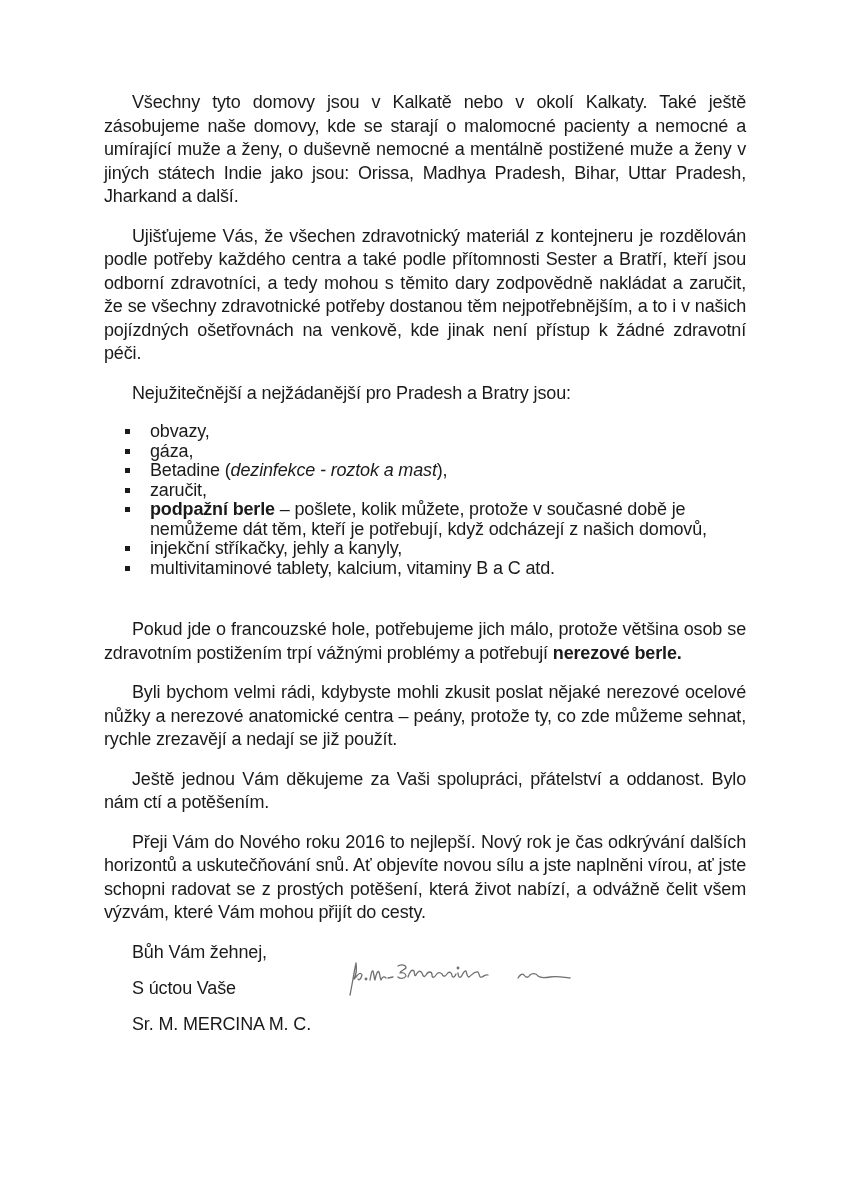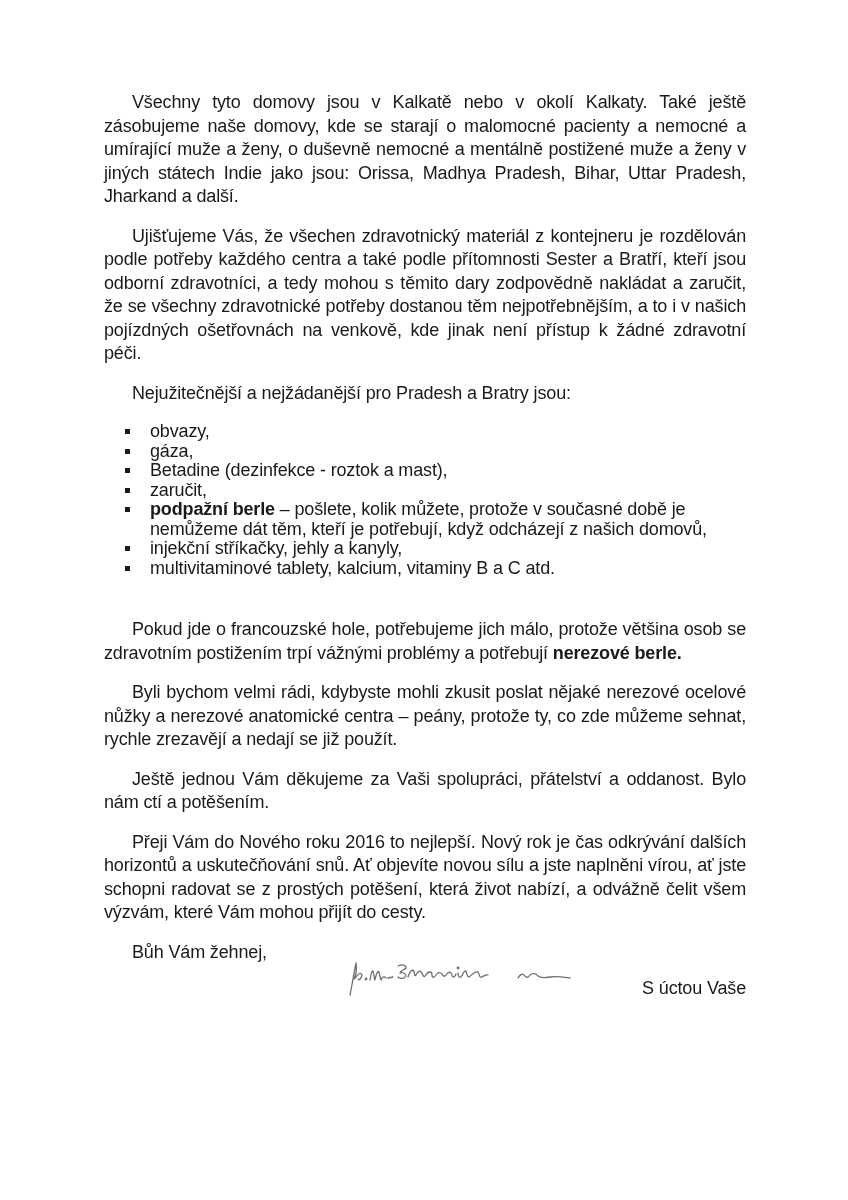--- a/index.html
+++ b/index.html
@@ -44,28 +44,27 @@
     }
     .bullets li .bullet {
       position: absolute;
       left: 21px;
       top: 7px;
       width: 5px;
       height: 5px;
       background: #1a1a1a;
     }
     .bold { font-weight: bold; }
-    .italic { }
+    .italic { font-style: italic; }
     .closing {
       margin: 0 0 14px 28px;
       line-height: 22px;
     }
     .signature-row {
       position: relative;
-      text-align: right;
     }
     .signature {
       position: absolute;
       left: 208px;
       top: -20px;
       width: 235px;
       height: 42px;
     }
   </style>
 </head>
@@ -134,14 +133,15 @@
         <path d="M58 9 C62 7, 66 8, 66 11 C64 13, 60 14, 60 16 C62 15, 66 16, 66 19 C64 22, 60 22, 58 20"></path>
         <path d="M68 20 C70 14, 72 12, 74 14 C75 17, 74 20, 76 18 C78 14, 80 13, 82 16 C83 19, 84 21, 86 18 C88 14, 92 14, 92 18 C92 21, 94 21, 96 18 C98 15, 100 15, 102 17 C103 20, 105 20, 107 17 C109 14, 112 15, 112 19 C113 21, 115 20, 116 17"></path>
         <circle cx="118" cy="11" r="0.8" fill="#707070"></circle>
         <path d="M118 16 C118 19, 119 21, 121 20 C123 17, 124 13, 126 14 C127 17, 127 20, 129 20 C132 18, 134 14, 138 15 C140 18, 139 21, 142 20 C144 19, 146 17, 148 18"></path>
 
         <path d="M178 21 C180 18, 182 16, 184 18 C186 21, 188 21, 190 18 C192 16, 196 16, 198 19 C200 21, 204 21, 210 20 C216 19, 222 20, 230 21"></path>
       </g>
     </svg>
   </div>
 
+  <p class="closing">Sr. M. MERCINA M. C.</p>
 
 </div>
 
 </body></html>

